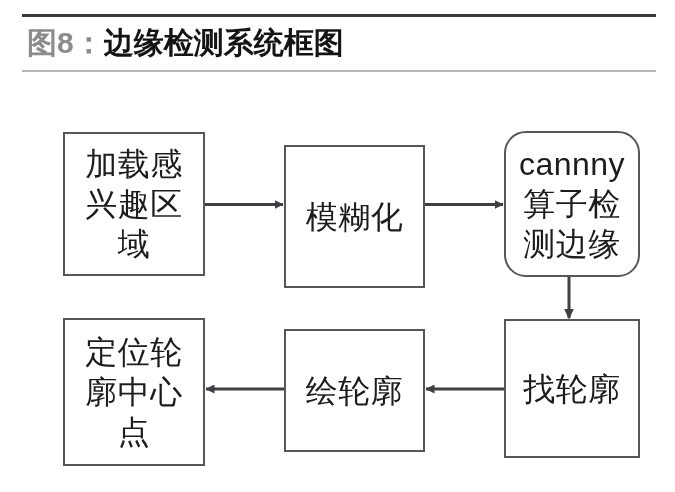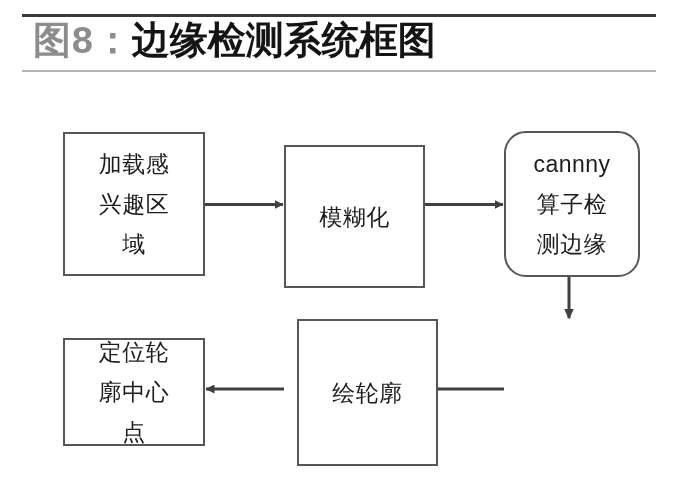--- a/index.html
+++ b/index.html
@@ -34,28 +34,27 @@
   #rule-bottom {
     position: absolute;
     left: 0;
     bottom: 0;
     width: 634px;
     height: 2px;
     background: #b5b5b7;
   }
   #figure-title {
     position: absolute;
-    left: 11px;
+    left: 5px;
     top: 8px;
     white-space: nowrap;
-    font-size: 38px;
+    font-size: 30px;
     font-weight: 700;
     line-height: 42px;
     letter-spacing: 0px;
-    font-family: Liberation Mono, monospace;
   }
   #figure-title .fig-num {
     color: #8c8c8e;
   }
   #figure-title .fig-name {
     color: #141414;
   }
 
   
   #flow-diagram {
@@ -77,34 +76,34 @@
     border: 2px solid #55555a;
     background: #ffffff;
     display: flex;
     align-items: center;
     justify-content: center;
     text-align: center;
   }
   .flow-node .node-label {
     display: block;
     color: #1c1c1c;
-    font-size: 23px;
+    font-size: 32px;
     line-height: 40px;
     font-weight: 400;
     white-space: pre-line;
     letter-spacing: 0.5px;
   }
 
   
   #node-load-roi      { left: 63px;  top: 132px; width: 142px; height: 144px; }
   #node-blur          { left: 284px; top: 133px; width: 141px; height: 143px; margin-top: 12px; }
   #node-canny         { left: 504px; top: 131px; width: 136px; height: 146px; border-radius: 22px; }
   #node-find-contour  { left: 504px; top: 319px; width: 136px; height: 139px; }
-  #node-draw-contour  { left: 284px; top: 319px; width: 141px; height: 147px; margin-left: 13px; }
-  #node-center-point  { left: 63px;  top: 318px; width: 142px; height: 108px; margin-top: 20px; }
+  #node-draw-contour  { left: 284px; top: 329px; width: 141px; height: 123px; }
+  #node-center-point  { left: 63px;  top: 318px; width: 142px; height: 148px; }
 </style>
 </head>
 <body>
 
 <div id="figure-header">
   <div id="rule-top"></div>
   <div id="figure-title">
     <span class="fig-num">图8：</span><span class="fig-name">边缘检测系统框图</span>
   </div>
   <div id="rule-bottom"></div>
@@ -145,20 +144,23 @@
   <div class="flow-node" id="node-blur">
     <span class="node-label">模糊化</span>
   </div>
 
   <div class="flow-node" id="node-canny">
     <span class="node-label">cannny
 算子检
 测边缘</span>
   </div>
 
+  <div class="flow-node" id="node-find-contour">
+    <span class="node-label">找轮廓</span>
+  </div>
 
   <div class="flow-node" id="node-draw-contour">
     <span class="node-label">绘轮廓</span>
   </div>
 
   <div class="flow-node" id="node-center-point">
     <span class="node-label">定位轮
 廓中心
 点</span>
   </div>

